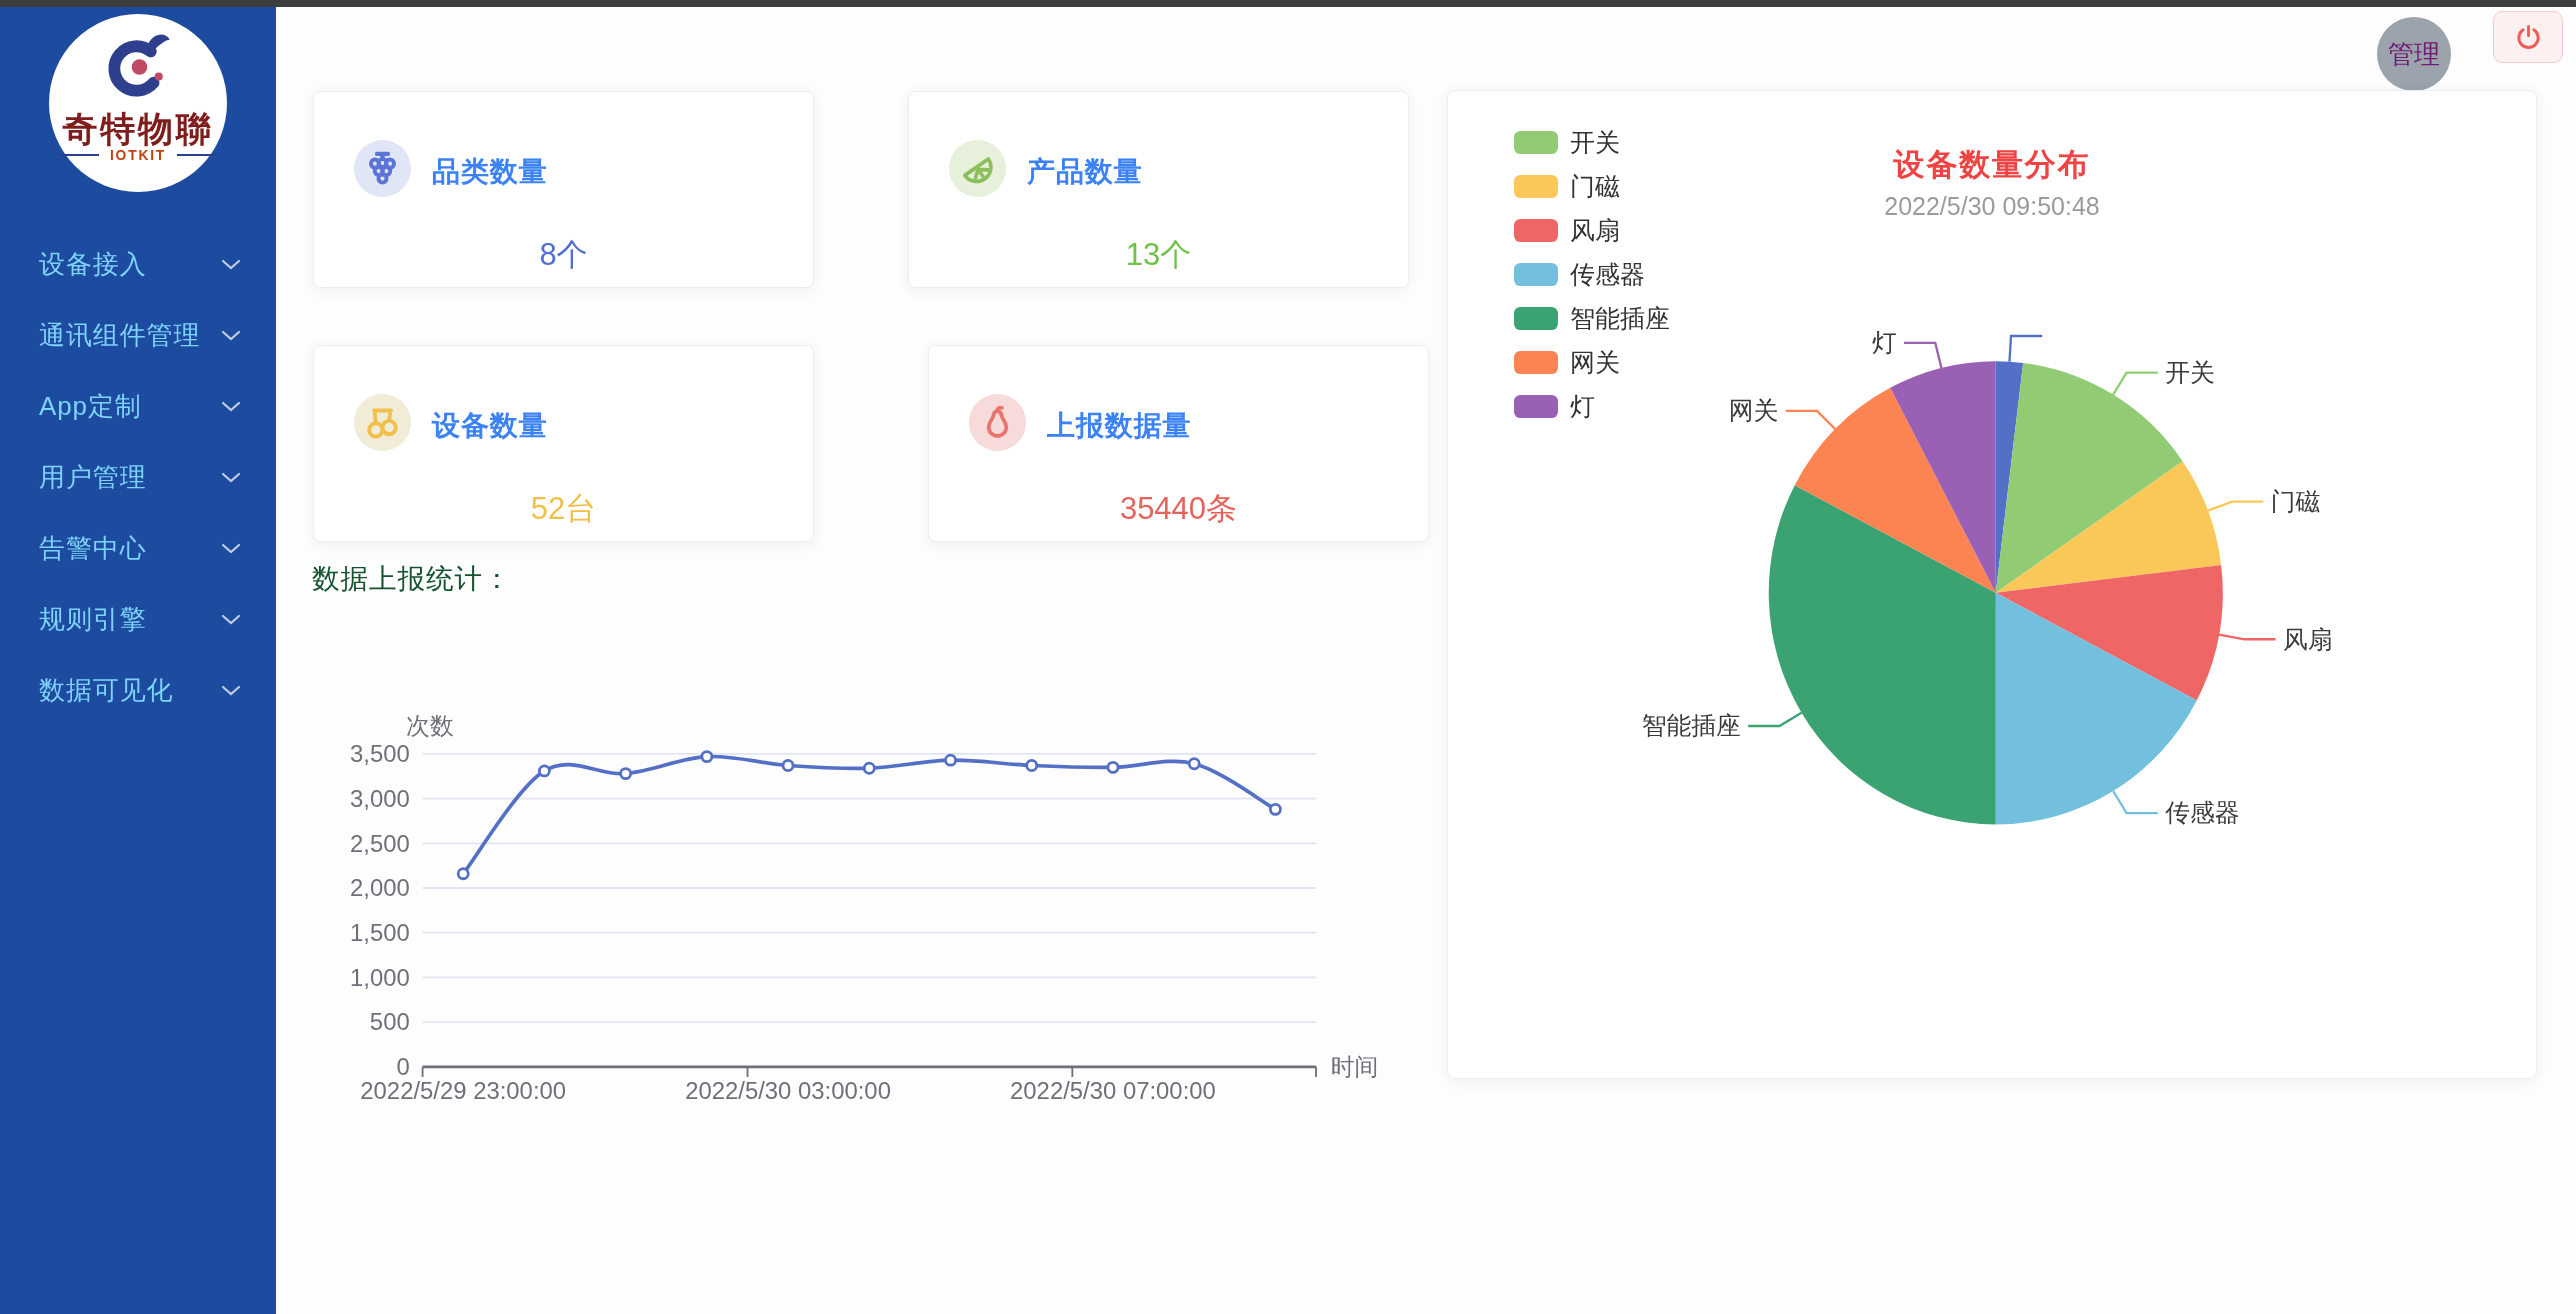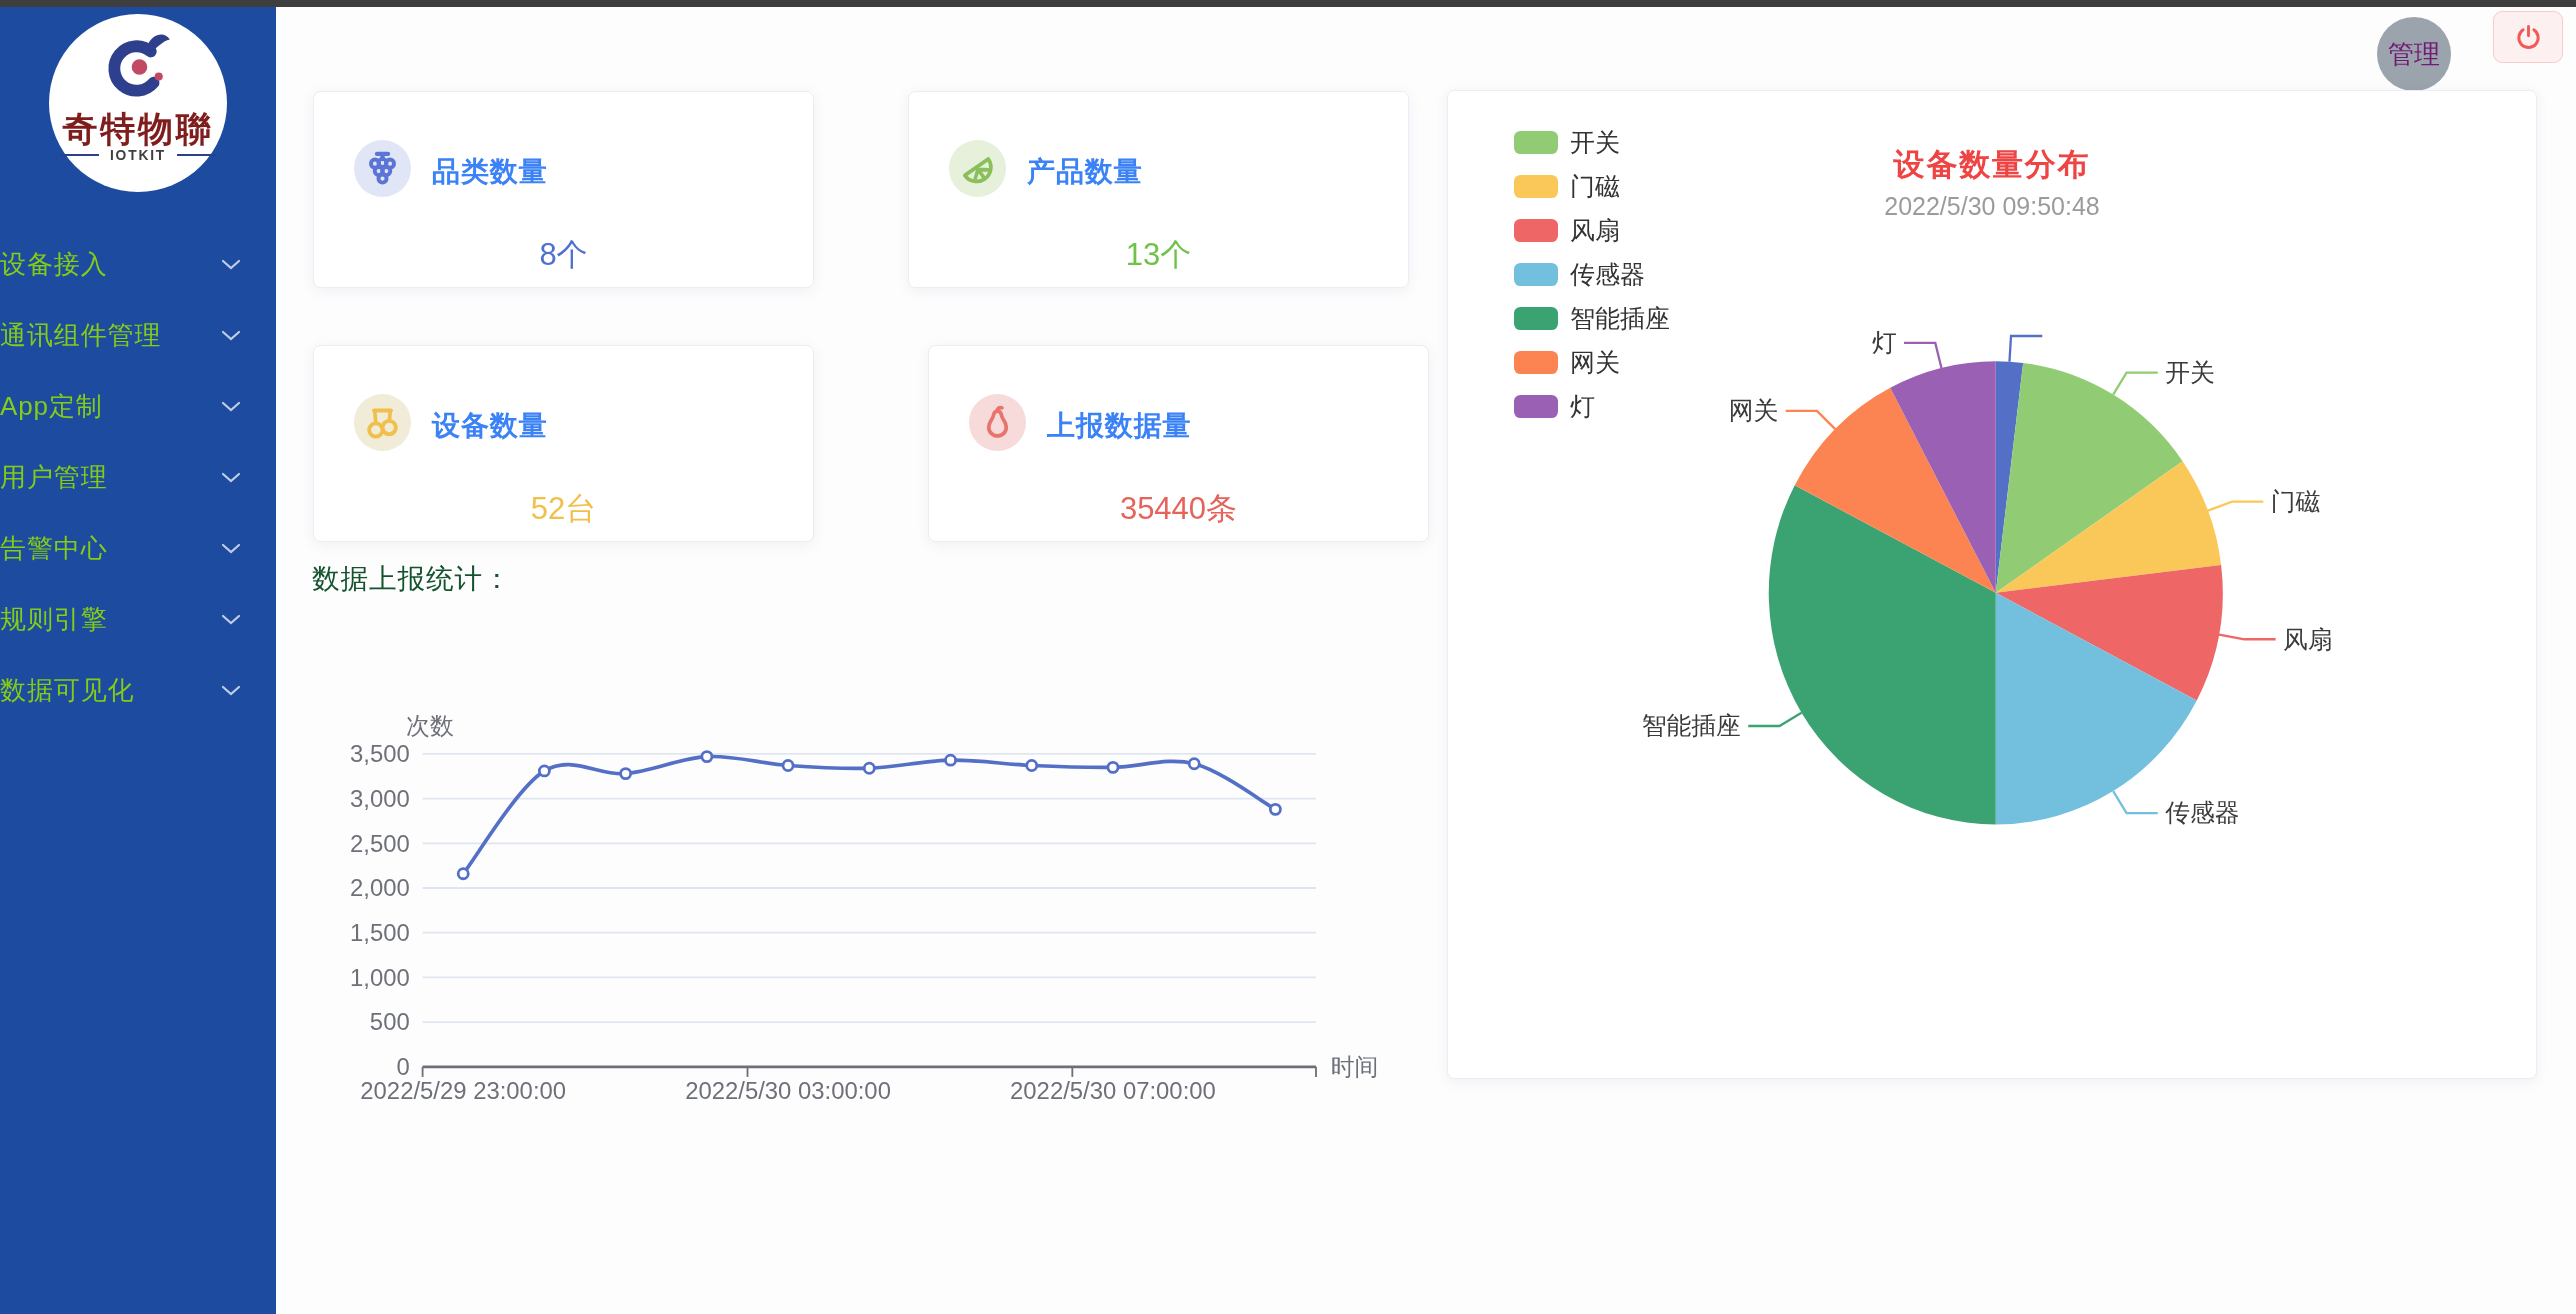--- a/index.html
+++ b/index.html
@@ -8,26 +8,26 @@
   #root { position:relative; width:2576px; height:1315px; }
 
   
   .top-strip { position:absolute; left:0; top:0; width:2576px; height:7.4px; background:#3e3e3e; }
 
   
   .sidebar { position:absolute; left:0; top:7.4px; width:276px; height:1307px; background:#1d4b9f; }
   .logo-circle { position:absolute; left:49px; top:6.4px; width:178px; height:178px; border-radius:50%; background:#ffffff; text-align:center; }
   .logo-swirl { position:absolute; left:52px; top:16.5px; width:74px; height:74px; }
   .logo-title { position:absolute; left:0; top:92px; width:100%; font-size:35px; font-weight:700; letter-spacing:2.8px; color:#7f1d1d; font-family:"Liberation Serif","DejaVu Serif",serif; }
-  .logo-sub { position:absolute; left:0; top:134px; width:100%; display:flex; align-items:center; justify-content:center; gap:11px; color:#404040; }
+  .logo-sub { position:absolute; left:0; top:134px; width:100%; display:flex; align-items:center; justify-content:center; gap:11px; color:#c2410c; }
   .logo-sub .rule { display:inline-block; width:39px; height:1.8px; background:#2c3e8c; }
   .logo-sub .txt { font-size:13.8px; letter-spacing:1.8px; font-weight:600; }
   .menu { position:absolute; left:0; top:222px; width:276px; }
   .menu-item { position:relative; height:71px; display:flex; align-items:center; cursor:pointer; }
-  .menu-item .lbl { font-size:26px; color:#84cc16; letter-spacing:0.9px; }
+  .menu-item .lbl { margin-left:39px; font-size:26px; color:#7dd3fc; letter-spacing:0.9px; }
   .menu-item .chev { position:absolute; right:35px; top:50%; transform:translateY(-50%); width:20px; height:13px; }
 
   
   .avatar { position:absolute; left:2377px; top:17px; width:74px; height:74px; border-radius:50%; background:#9ba3ad; color:#701a75; font-size:26px; display:flex; align-items:center; justify-content:center; cursor:pointer; }
   .logout-btn { position:absolute; left:2493px; top:11px; width:70px; height:52px; border-radius:9.2px; background:#fdf0f0; border:1.8px solid #f8caca; display:flex; align-items:center; justify-content:center; cursor:pointer; }
   .logout-btn svg { width:29px; height:29px; }
 
   
   .stat-card { position:absolute; width:501px; height:197px; background:#ffffff; border:0.9px solid #ebedf2; border-radius:7.4px; box-shadow:0 2.8px 13px rgba(60,70,90,.07); }
   .stat-card .icon-wrap { position:absolute; left:40px; top:48px; width:57px; height:57px; border-radius:50%; display:flex; align-items:center; justify-content:center; }

